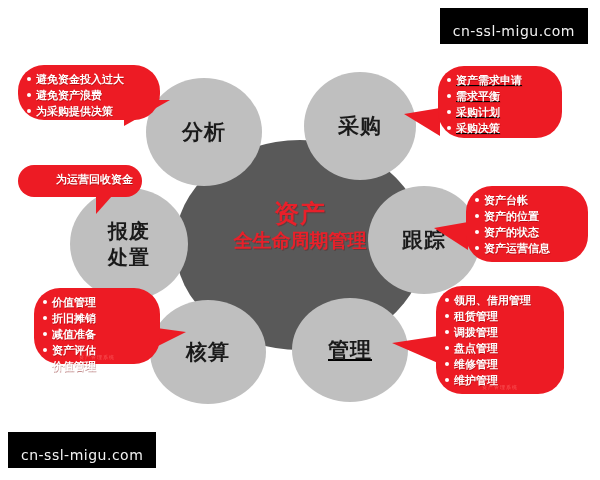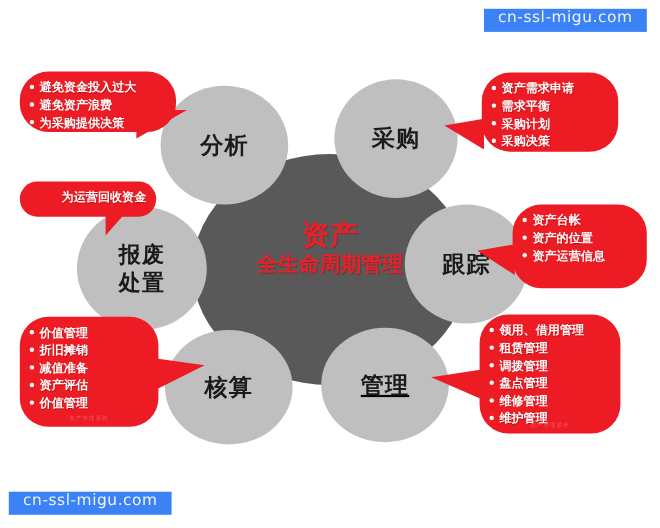--- a/index.html
+++ b/index.html
@@ -16,26 +16,26 @@
   #stage {
     position: relative;
     width: 600px;
     height: 480px;
     background: #ffffff;
   }
 
   
   .watermark {
     position: absolute;
-    background: #3b82f6;
+    background: #000000;
     color: #f2f2f2;
     font-family: "DejaVu Sans", "Liberation Sans", sans-serif;
     font-size: 14px;
     letter-spacing: 0.5px;
-    padding: 1px 13px 6px 13px;
+    padding: 16px 13px 6px 13px;
     white-space: nowrap;
     line-height: 1;
   }
   #wm-top { top: 8px; right: 12px; }
   #wm-bottom { left: 8px; bottom: 12px; }
 
   
   .hub {
     position: absolute;
     left: 175px;
@@ -146,21 +146,21 @@
   
   #callout-scrap { left: 18px; top: 165px; width: 124px; height: 32px; }
   #tail-scrap {
     left: 96px; top: 196px;
     border-left: 16px solid #ed1b24;
     border-right: 10px solid transparent;
     border-bottom: 18px solid transparent;
   }
 
   
-  #callout-purchase { left: 438px; top: 66px; width: 124px; height: 72px; }
+  #callout-purchase { left: 438px; top: 66px; width: 124px; height: 72px; text-decoration: underline; }
   #tail-purchase {
     left: 404px; top: 108px;
     border-right: 36px solid #ed1b24;
     border-top: 6px solid transparent;
     border-bottom: 22px solid transparent;
   }
 
   
   #callout-tracking { left: 466px; top: 186px; width: 122px; height: 76px; }
   #tail-tracking {
@@ -173,21 +173,21 @@
   
   #callout-management { left: 436px; top: 286px; width: 128px; height: 108px; }
   #tail-management {
     left: 392px; top: 336px;
     border-right: 46px solid #ed1b24;
     border-top: 7px solid transparent;
     border-bottom: 20px solid transparent;
   }
 
   
-  #callout-accounting { left: 18px; top: 288px; width: 126px; height: 100px; }
+  #callout-accounting { left: 34px; top: 288px; width: 126px; height: 76px; }
   #tail-accounting {
     left: 142px; top: 326px;
     border-left: 44px solid #ed1b24;
     border-top: 6px solid transparent;
     border-bottom: 22px solid transparent;
   }
 
   .callout-footnote {
     position: absolute;
     left: 0;
@@ -294,20 +294,24 @@
       <li>
           <span class="bullet"></span>
           <span>资产台帐</span>
         </li>
       <li>
           <span class="bullet"></span>
           <span>资产的位置</span>
         </li>
       <li>
           <span class="bullet"></span>
+          <span>资产的状态</span>
+        </li>
+      <li>
+          <span class="bullet"></span>
           <span>资产运营信息</span>
         </li>
     </ul>
   </div>
 
   <div class="callout" id="callout-management">
     <ul>
       <li>
           <span class="bullet"></span>
           <span>领用、借用管理</span>

